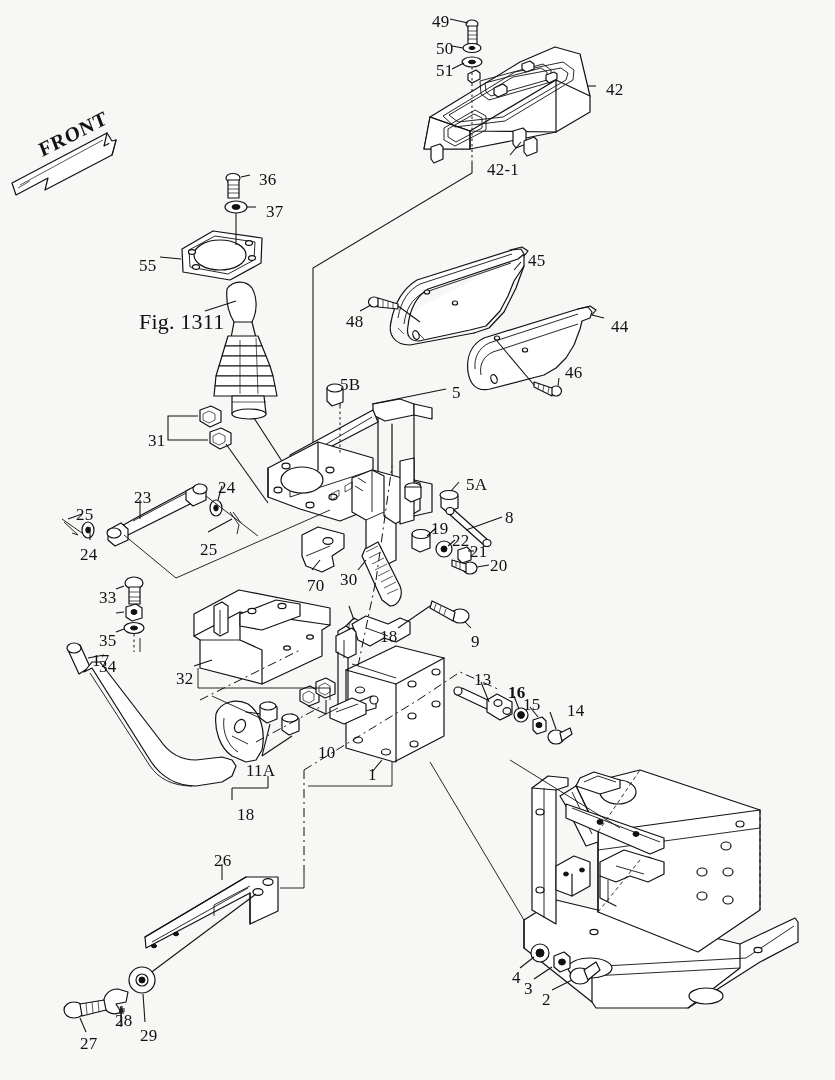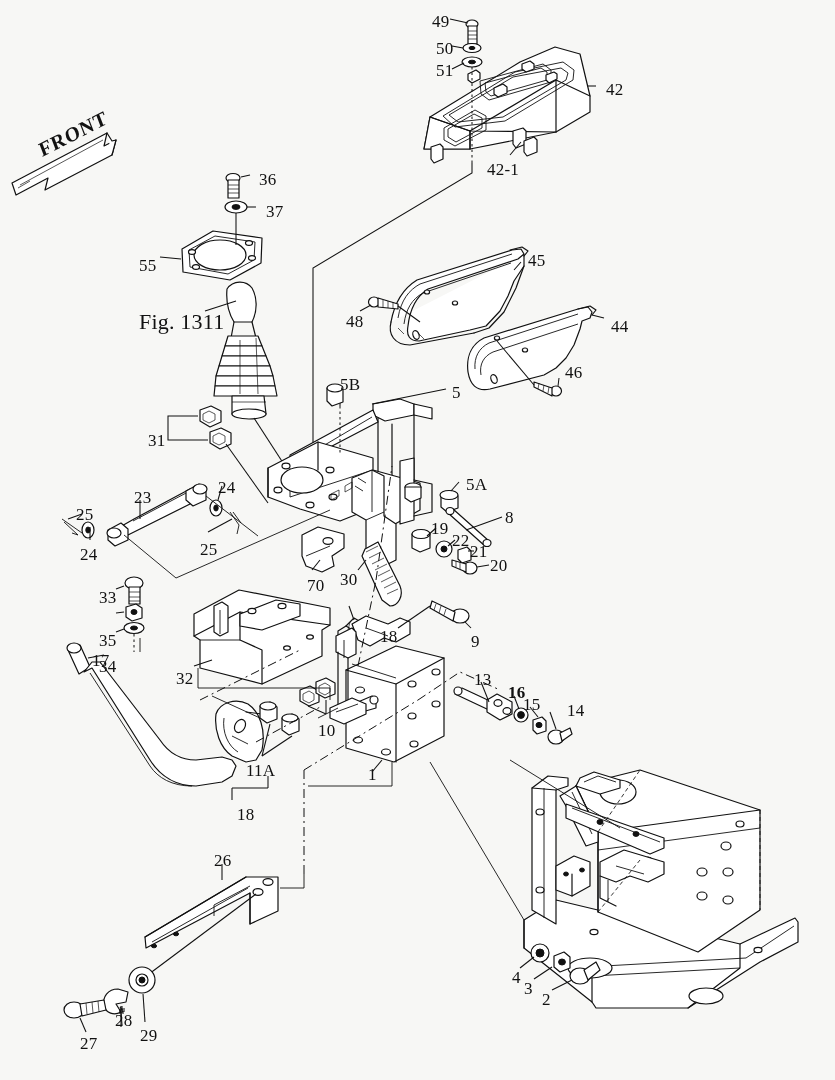--- a/index.html
+++ b/index.html
@@ -627,21 +627,21 @@
       <div class="lbl" style="left: 340px; top: 628px; margin-left: 40px;">18</div>
       <div class="lbl" style="left: 99px; top: 613px; margin-top: 45px;">34</div>
       <div class="lbl" style="left: 471px; top: 633px;">9</div>
       <div class="lbl" style="left: 99px; top: 632px;">35</div>
       <div class="lbl" style="left: 92px; top: 652px;">17</div>
       <div class="lbl" style="left: 176px; top: 670px;">32</div>
       <div class="lbl" style="left: 474px; top: 671px; text-align: right;">13</div>
       <div class="lbl" style="left: 508px; top: 684px; font-weight: bold;">16</div>
       <div class="lbl" style="left: 523px; top: 696px;">15</div>
       <div class="lbl" style="left: 543px; top: 702px; margin-left: 24px;">14</div>
-      <div class="lbl" style="left: 318px; top: 722px;">10</div>
+      <div class="lbl" style="left: 318px; top: 744px;">10</div>
       <div class="lbl" style="left: 246px; top: 762px;">11A</div>
       <div class="lbl" style="left: 368px; top: 766px;">1</div>
       <div class="lbl" style="left: 237px; top: 806px;">18</div>
       <div class="lbl" style="left: 214px; top: 852px;">26</div>
       <div class="lbl" style="left: 512px; top: 969px;">4</div>
       <div class="lbl" style="left: 524px; top: 980px;">3</div>
       <div class="lbl" style="left: 542px; top: 991px;">2</div>
       <div class="lbl" style="left: 140px; top: 1027px;">29</div>
       <div class="lbl" style="left: 115px; top: 1012px;">28</div>
       <div class="lbl" style="left: 80px; top: 1035px;">27</div>

